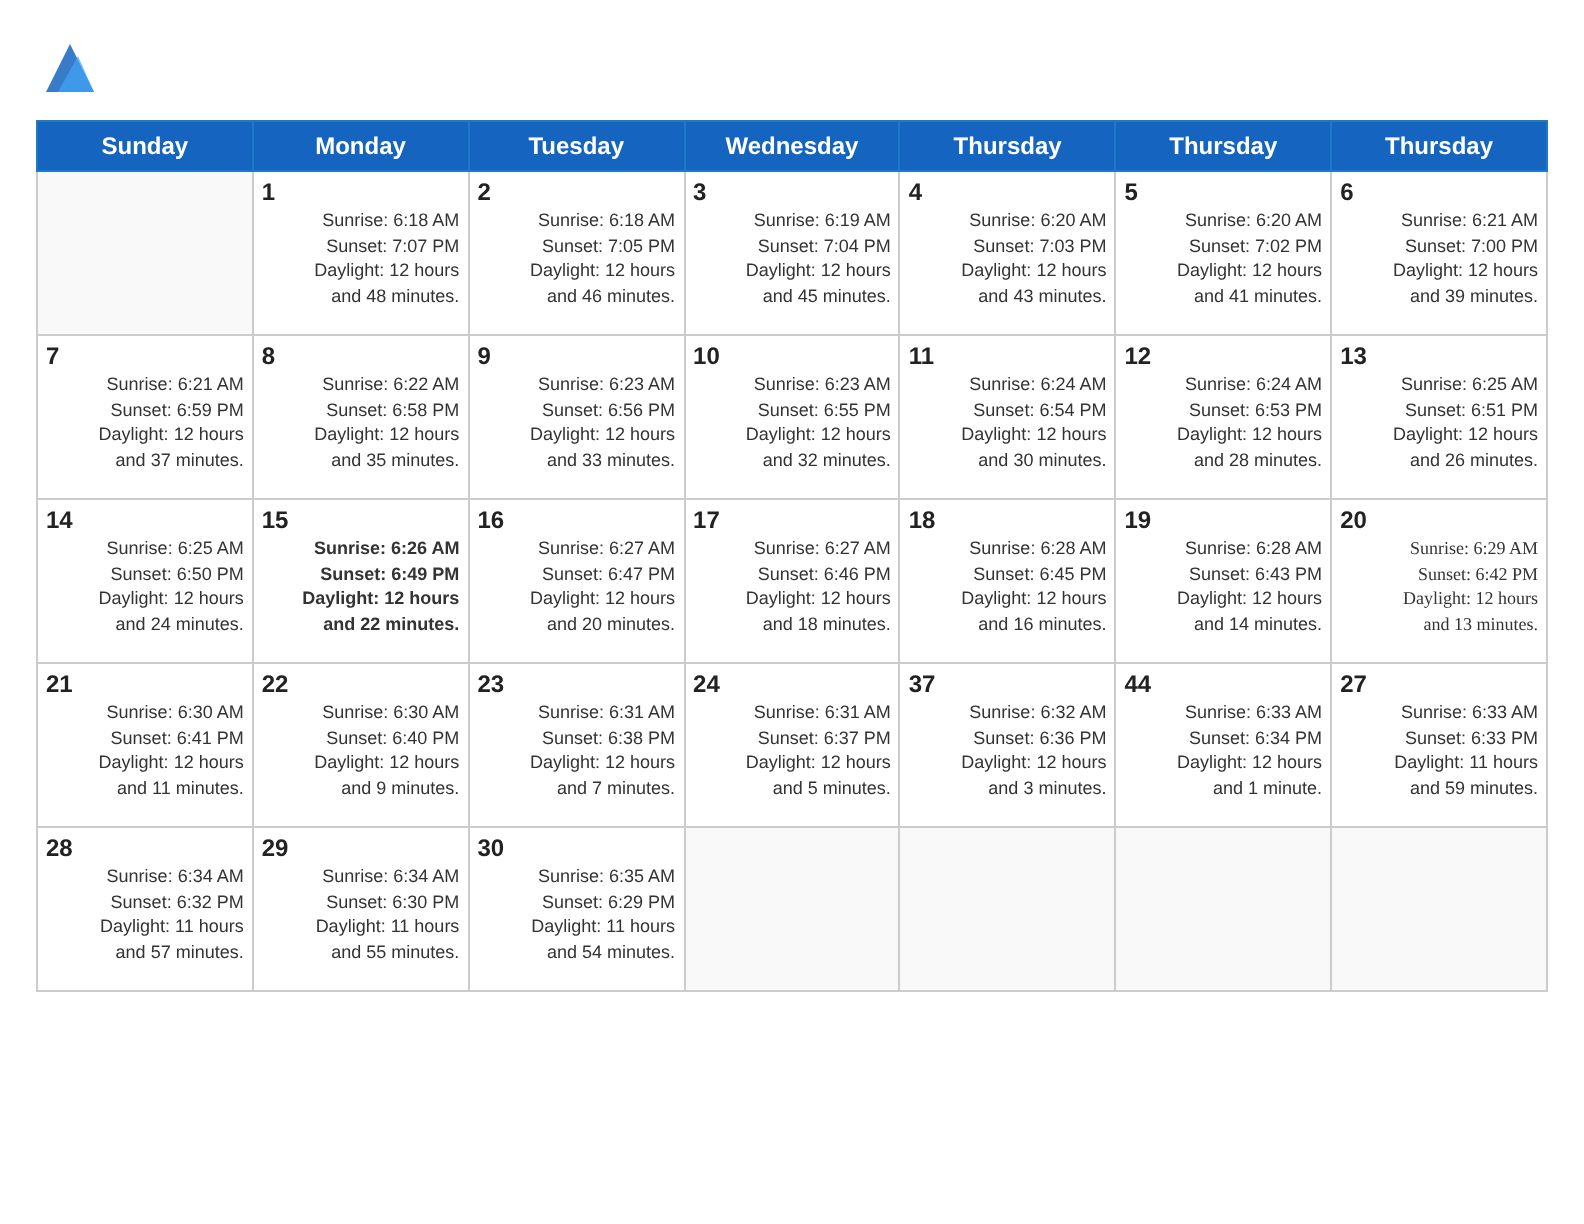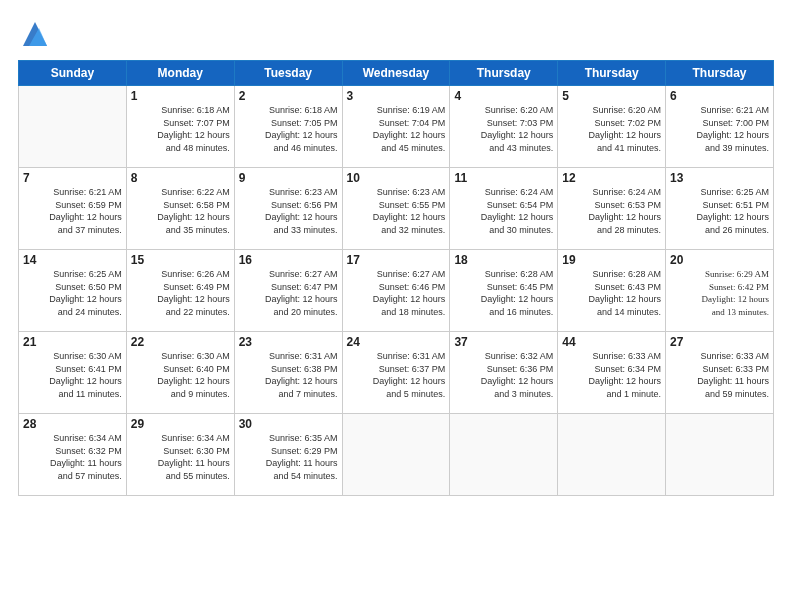--- a/index.html
+++ b/index.html
@@ -231,21 +231,21 @@
         <tr>
           <td>
             <span class="day-number">14</span>
             <div class="cell-info" style="white-space: pre-line;">Sunrise: 6:25 AM
 Sunset: 6:50 PM
 Daylight: 12 hours
 and 24 minutes.</div>
           </td>
           <td>
             <span class="day-number">15</span>
-            <div class="cell-info" style="white-space: pre-line;">Sunrise: 6:26 AM
+            <div class="cell-info" style="white-space: pre-line; font-weight: bold;">Sunrise: 6:26 AM
 Sunset: 6:49 PM
 Daylight: 12 hours
 and 22 minutes.</div>
           </td>
           <td>
             <span class="day-number">16</span>
             <div class="cell-info" style="white-space: pre-line;">Sunrise: 6:27 AM
 Sunset: 6:47 PM
 Daylight: 12 hours
 and 20 minutes.</div>

